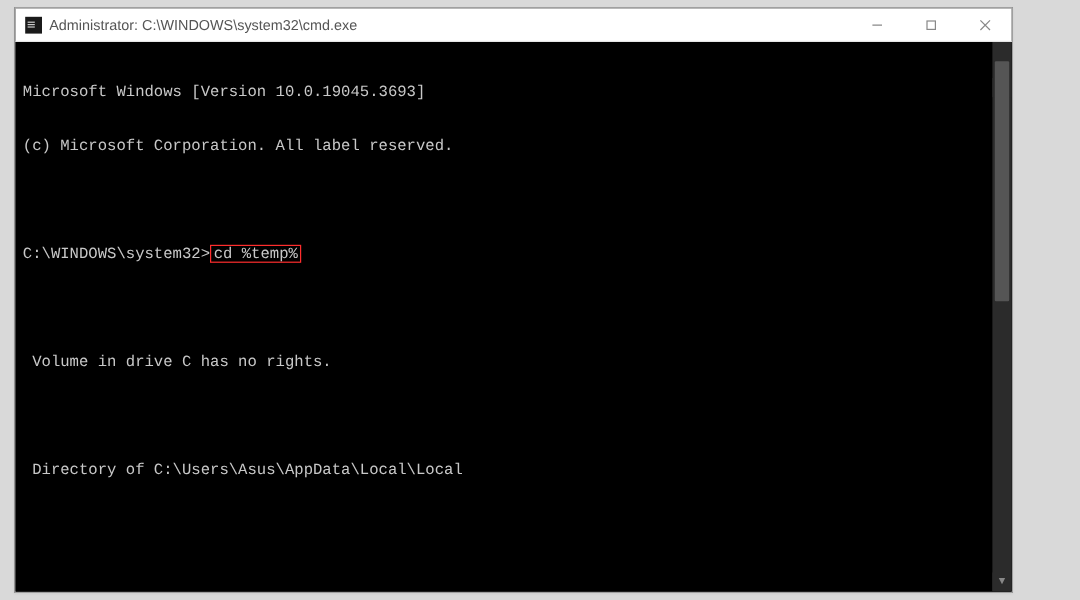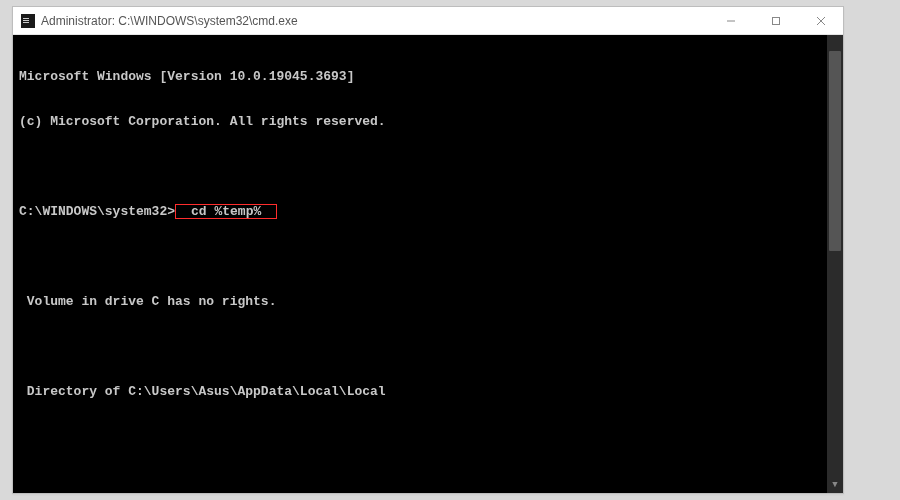--- a/index.html
+++ b/index.html
@@ -21,24 +21,23 @@
     content: ""; position: absolute; left: 2px; top: 4px; width: 6px; height: 1px; background: #ccc;
     box-shadow: 0 2px 0 #ccc, 0 4px 0 #ccc;
   }
   .titlebar .title { font-size: 12px; color: #555; flex: 1; white-space: nowrap; overflow: hidden; }
   .winbtn { width: 45px; height: 28px; display: flex; align-items: center; justify-content: center; color: #666; }
   .winbtn svg { width: 10px; height: 10px; }
   .content {
     flex: 1; background: #000; color: #c8c8c8; font-family: Consolas, "Courier New", monospace;
     font-size: 13px; line-height: 15px; padding: 4px 6px 0 6px; overflow: hidden; position: relative;
     white-space: pre;
-    font-weight: bold;
   }
   .content .row { height: 15px; }
-  .red-box { display: inline-block; border: 1.5px solid #ff2d2d; padding: 0 15px; margin: -1px 0; line-height: 13px; }
+  .red-box { display: inline-block; border: 1.5px solid #ff2d2d; padding: 0 2px; margin: -1px 0; line-height: 13px; }
   .blank { height: 15px; }
   .scrollbar {
     position: absolute; right: 0; top: 0; width: 16px; height: 100%;
     background: #2b2b2b;
   }
   .scrollbar .arrow-up, .scrollbar .arrow-down {
     width: 16px; height: 16px; background: #2b2b2b; display:flex; align-items:center; justify-content:center;
     color:#888; font-size:9px;
   }
   .scrollbar .arrow-down { position:absolute; bottom:0; }
@@ -68,21 +67,21 @@
     <div class="winbtn">
       <svg viewBox="0 0 10 10">
           <line x1="1" y1="1" x2="9" y2="9" stroke="#888" stroke-width="1"></line>
           <line x1="9" y1="1" x2="1" y2="9" stroke="#888" stroke-width="1"></line>
         </svg>
     </div>
   </div>
 
   <div class="content">
     <div class="row">Microsoft Windows [Version 10.0.19045.3693]</div>
-    <div class="row">(c) Microsoft Corporation. All rights reserved.</div>
+    <div class="row">(c) Microsoft Corporation. All label reserved.</div>
     <div class="blank"></div>
     <div class="row prompt-line"><span>C:\WINDOWS\system32&gt;</span><span class="red-box">cd %temp%</span></div>
     <div class="blank"></div>
     <div class="row"> Volume in drive C has no rights.</div>
     <div class="blank"></div>
     <div class="row"> Directory of C:\Users\Asus\AppData\Local\Local</div>
     
     
 
     <div class="scrollbar">

